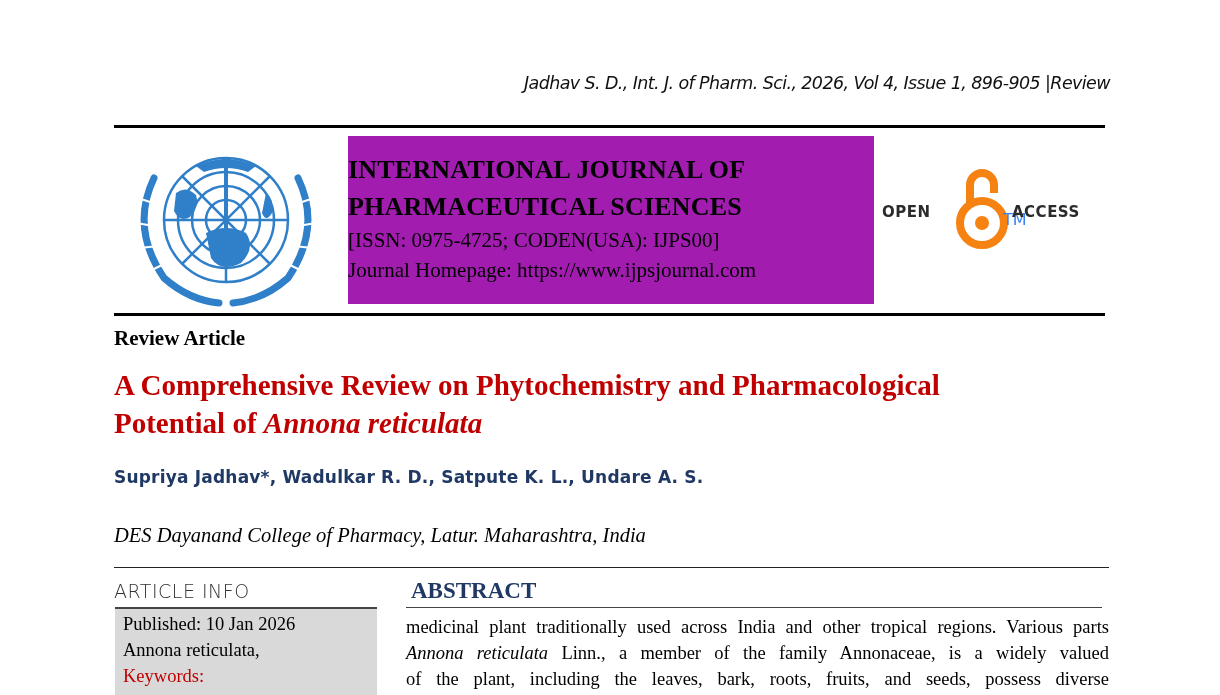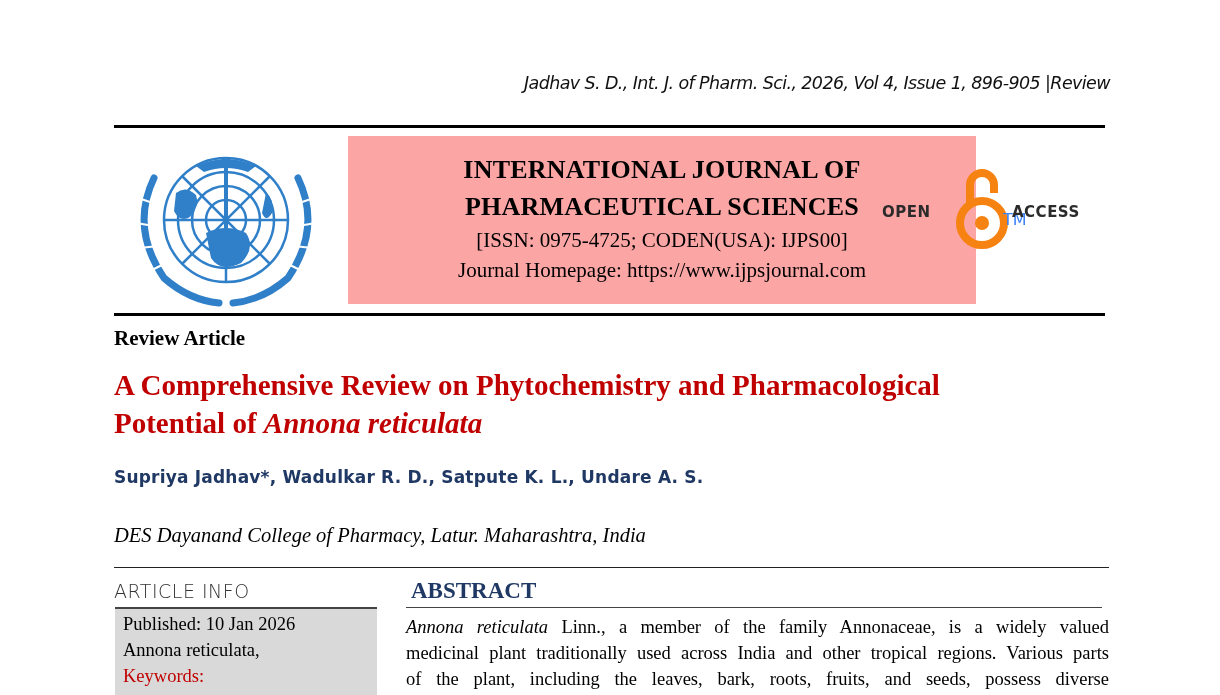--- a/index.html
+++ b/index.html
@@ -1,21 +1,21 @@
 <!DOCTYPE html>
 <html><head>
 <meta charset="utf-8">
 <style>
   html, body { margin: 0; padding: 0; background: #ffffff; }
   body { width: 1220px; height: 695px; position: relative; overflow: hidden; font-family: "Liberation Serif", serif; color: #000; }
   .abs { position: absolute; }
   .running-head { left: 470px; top: 73px; width: 640px; text-align: right; font-family: "DejaVu Sans", sans-serif; font-style: italic; font-size: 17.5px; letter-spacing: -0.6px; color: #111; }
   .rule-thick { background: #000; height: 3px; }
   .rule-thin { background: #333; height: 1px; }
-  .masthead-box { left: 348px; top: 136px; width: 628px; height: 168px; background: #fca5a5; text-align: center; }
+  .masthead-box { left: 348px; top: 136px; width: 526px; height: 168px; background: #a21caf; }
   .masthead-title { font-weight: bold; font-size: 26px; line-height: 37px; margin-top: 15px; letter-spacing: 0.2px; }
   .masthead-line { font-size: 21px; line-height: 30px; }
   .logo { left: 126px; top: 138px; width: 200px; height: 170px; }
   .oa { left: 880px; top: 165px; width: 230px; height: 90px; }
   .oa-text { position: absolute; top: 38px; font-family: "DejaVu Sans", sans-serif; font-weight: bold; font-size: 15px; color: #2b2b2b; letter-spacing: 0.5px; }
   .tm { position: absolute; left: 123px; top: 5px; font-family: "DejaVu Sans", sans-serif; font-size: 16px; color: #3b82f6; margin-top: 40px; }
   .review-type { left: 114px; top: 326px; font-weight: bold; font-size: 21px; }
   .article-title { left: 114px; top: 366px; width: 940px; font-weight: bold; font-size: 29px; line-height: 38px; color: #c00000; }
   .article-title i { font-weight: bold; }
   .authors { left: 114px; top: 467px; font-family: "DejaVu Sans", sans-serif; font-weight: bold; font-size: 17px; color: #1f3864; letter-spacing: 0.2px; }
@@ -116,16 +116,16 @@
   <div class="info-line" style="margin-top:2px;">Published:  10 Jan 2026</div>
   <div class="info-line">Annona reticulata,</div>
   <div class="info-line kw">Keywords:</div>
 </div>
 
 <div class="abs abstract-head">ABSTRACT</div>
 
 <div class="abs rule-thin" style="left:406px; top:607px; width:696px; background:#444;"></div>
 
 <div class="abs abstract-body">
+  <p>medicinal plant traditionally used across India and other tropical regions. Various parts</p>
   <p><i>Annona reticulata</i><span> Linn., a member of the family Annonaceae, is a widely valued</span></p>
-  <p>medicinal plant traditionally used across India and other tropical regions. Various parts</p>
   <p>of the plant, including the leaves, bark, roots, fruits, and seeds, possess diverse</p>
 </div>
 
 </body></html>

